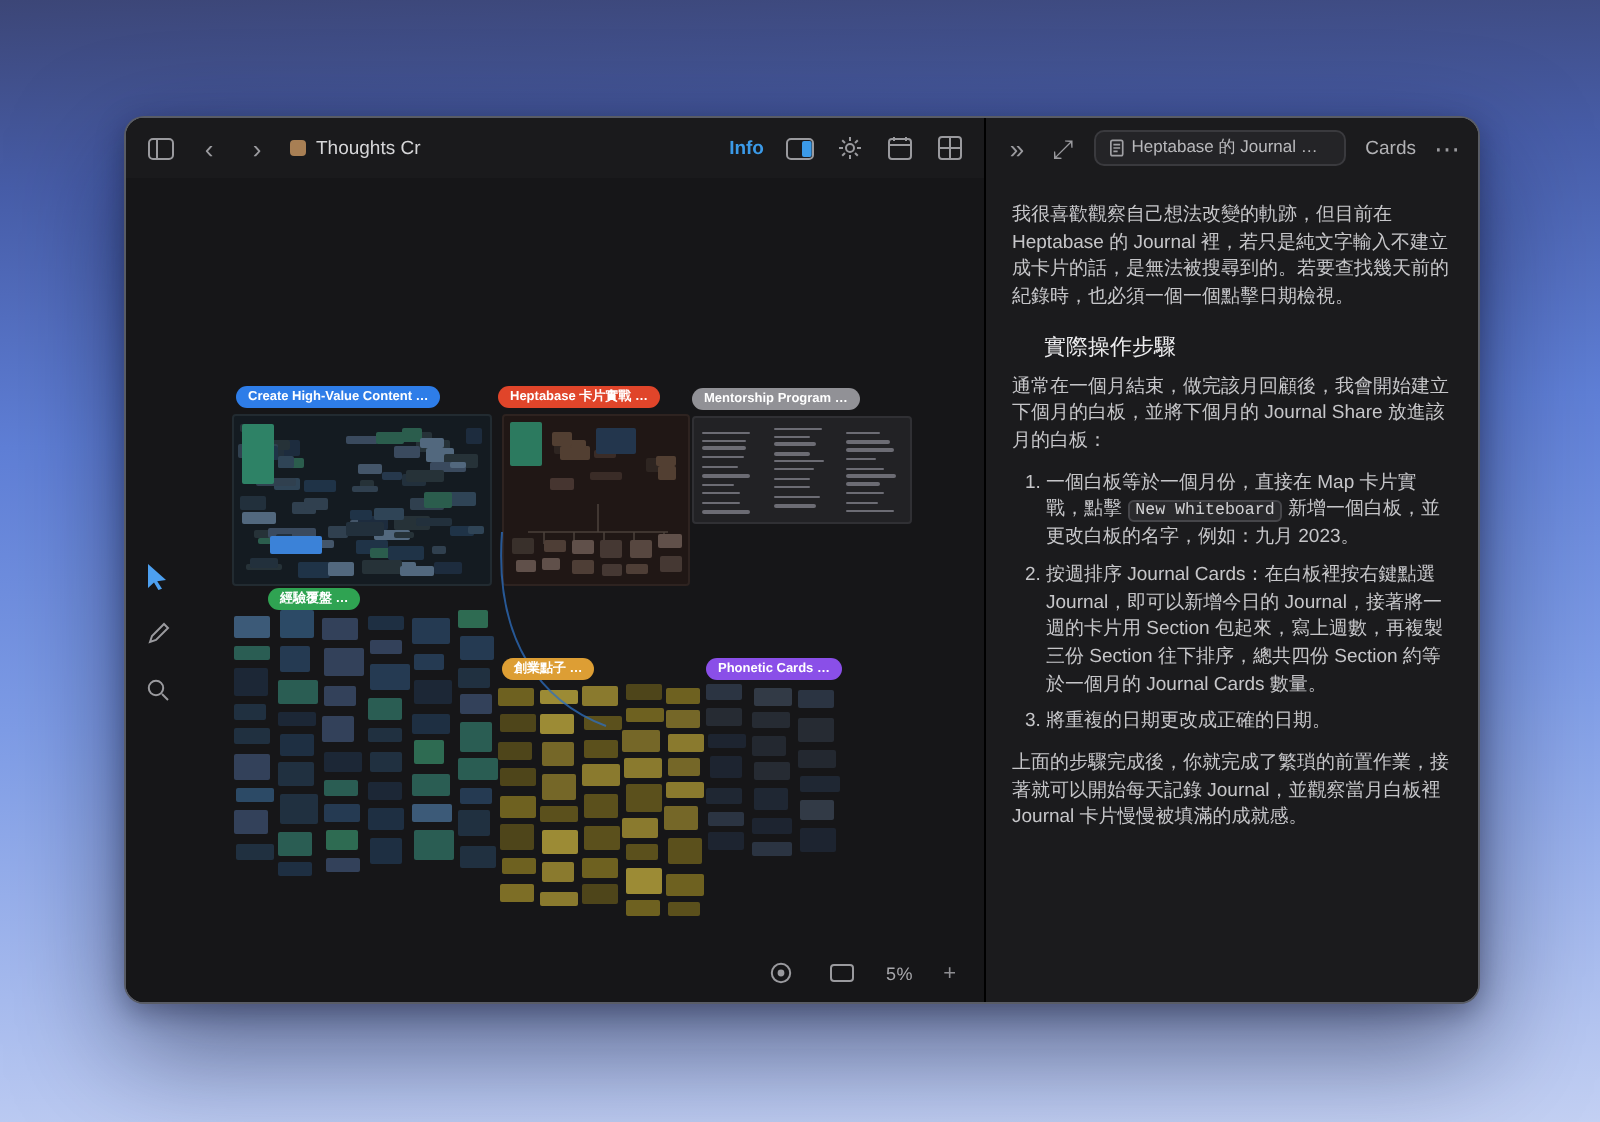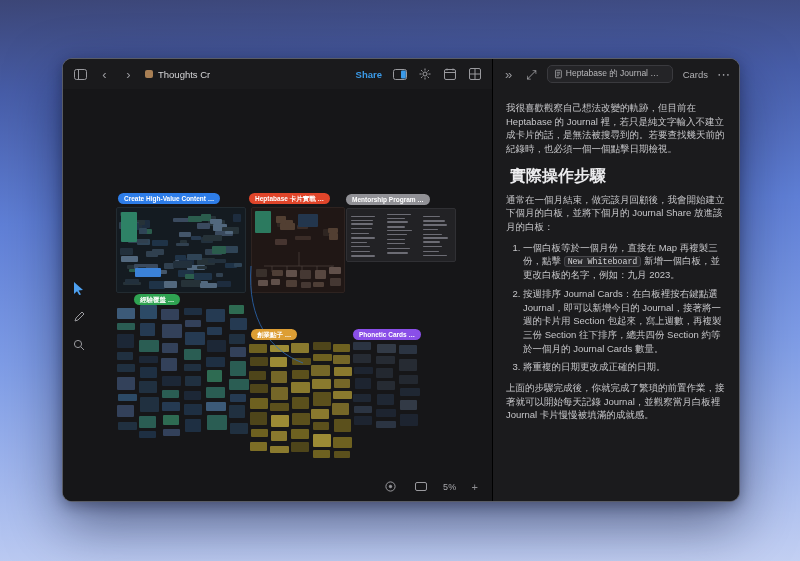--- a/index.html
+++ b/index.html
@@ -65,21 +65,21 @@
 
   .dock { position:absolute; left:320px; bottom:7px; display:flex; align-items:center; gap:15px;
     color:#8e8e92; font-size:9px; }
   .dock .zl { color:#a8a8ac; letter-spacing:.3px; }
   .dock .pm { font-size:11px; color:#8e8e92; }
 
   
   .article { padding:12px 12px 0 13px; color:#c9c9cc; overflow:hidden; }
   .article h1 { font-size:14px; line-height:1.3; color:#ececee; margin-bottom:9px; font-weight:bold; }
   .article p { font-size:9.5px; line-height:1.44; margin-bottom:7px; color:#c6c6c9; }
-  .article h2 { font-size:16px; color:#ececee; margin:10px 4px 6px; font-weight:bold; }
+  .article h2 { font-size:11px; color:#ececee; margin:10px 16px 6px; font-weight:normal; }
   .article ol { margin:0 0 7px 0; padding-left:17px; }
   .article li { font-size:9.5px; line-height:1.44; margin-bottom:5px; color:#c6c6c9; }
   .chip { background:#29292c; border:1px solid #46464a; border-radius:3px; padding:0 3px;
     font-family:"Liberation Mono","DejaVu Sans Mono",monospace; font-size:8.3px; color:#d2d2d4; }
 </style>
 </head>
 <body>
 
 <div class="window">
 
@@ -93,21 +93,21 @@
           </svg>
       </span>
       <span class="tb-icon glyph">‹</span>
       <span class="tb-icon glyph">›</span>
       <span class="board-title">
         <span class="sq"></span>
         <span>Thoughts Cr</span>
       </span>
 
       <span class="tb-right">
-        <span class="share">Share</span>
+        <span class="share">Info</span>
         <span class="tb-icon">
           <svg width="14" height="11" viewBox="0 0 14 11">
               <rect x="0.5" y="0.5" width="13" height="10" rx="2" fill="none" stroke="currentColor"></rect>
               <rect x="8" y="1.5" width="4.8" height="8" rx="1" fill="#3b9ae8"></rect>
             </svg>
         </span>
         <span class="tb-icon">
           <svg width="12" height="12" viewBox="0 0 12 12" fill="none" stroke="currentColor">
               <circle cx="6" cy="6" r="2"></circle>
               <path d="M6 0.5v2M6 9.5v2M0.5 6h2M9.5 6h2M2.1 2.1l1.4 1.4M8.5 8.5l1.4 1.4M9.9 2.1L8.5 3.5M3.5 8.5L2.1 9.9"></path>
@@ -468,20 +468,20 @@
       </span>
       <span class="info-label">Cards</span>
       <span class="tb-icon glyph">⋯</span>
     </div>
 
     <div class="article">
       <p>我很喜歡觀察自己想法改變的軌跡，但目前在 Heptabase 的 Journal 裡，若只是純文字輸入不建立成卡片的話，是無法被搜尋到的。若要查找幾天前的紀錄時，也必須一個一個點擊日期檢視。</p>
       <h2>實際操作步驟</h2>
       <p>通常在一個月結束，做完該月回顧後，我會開始建立下個月的白板，並將下個月的 Journal Share 放進該月的白板：</p>
       <ol>
-        <li><span>一個白板等於一個月份，直接在 Map 再複製三份，點擊 </span><code class="chip">New Whiteboard</code><span> 新增一個白板，並更改白板的名字，例如：九月 2023。</span></li>
+        <li><span>一個白板等於一個月份，直接在 Map 卡片實戰，點擊 </span><code class="chip">New Whiteboard</code><span> 新增一個白板，並更改白板的名字，例如：九月 2023。</span></li>
         <li>按週排序 Journal Cards：在白板裡按右鍵點選 Journal，即可以新增今日的 Journal，接著將一週的卡片用 Section 包起來，寫上週數，再複製三份 Section 往下排序，總共四份 Section 約等於一個月的 Journal Cards 數量。</li>
         <li>將重複的日期更改成正確的日期。</li>
       </ol>
       <p>上面的步驟完成後，你就完成了繁瑣的前置作業，接著就可以開始每天記錄 Journal，並觀察當月白板裡 Journal 卡片慢慢被填滿的成就感。</p>
     </div>
   </div>
 </div>
 
 </body></html>

